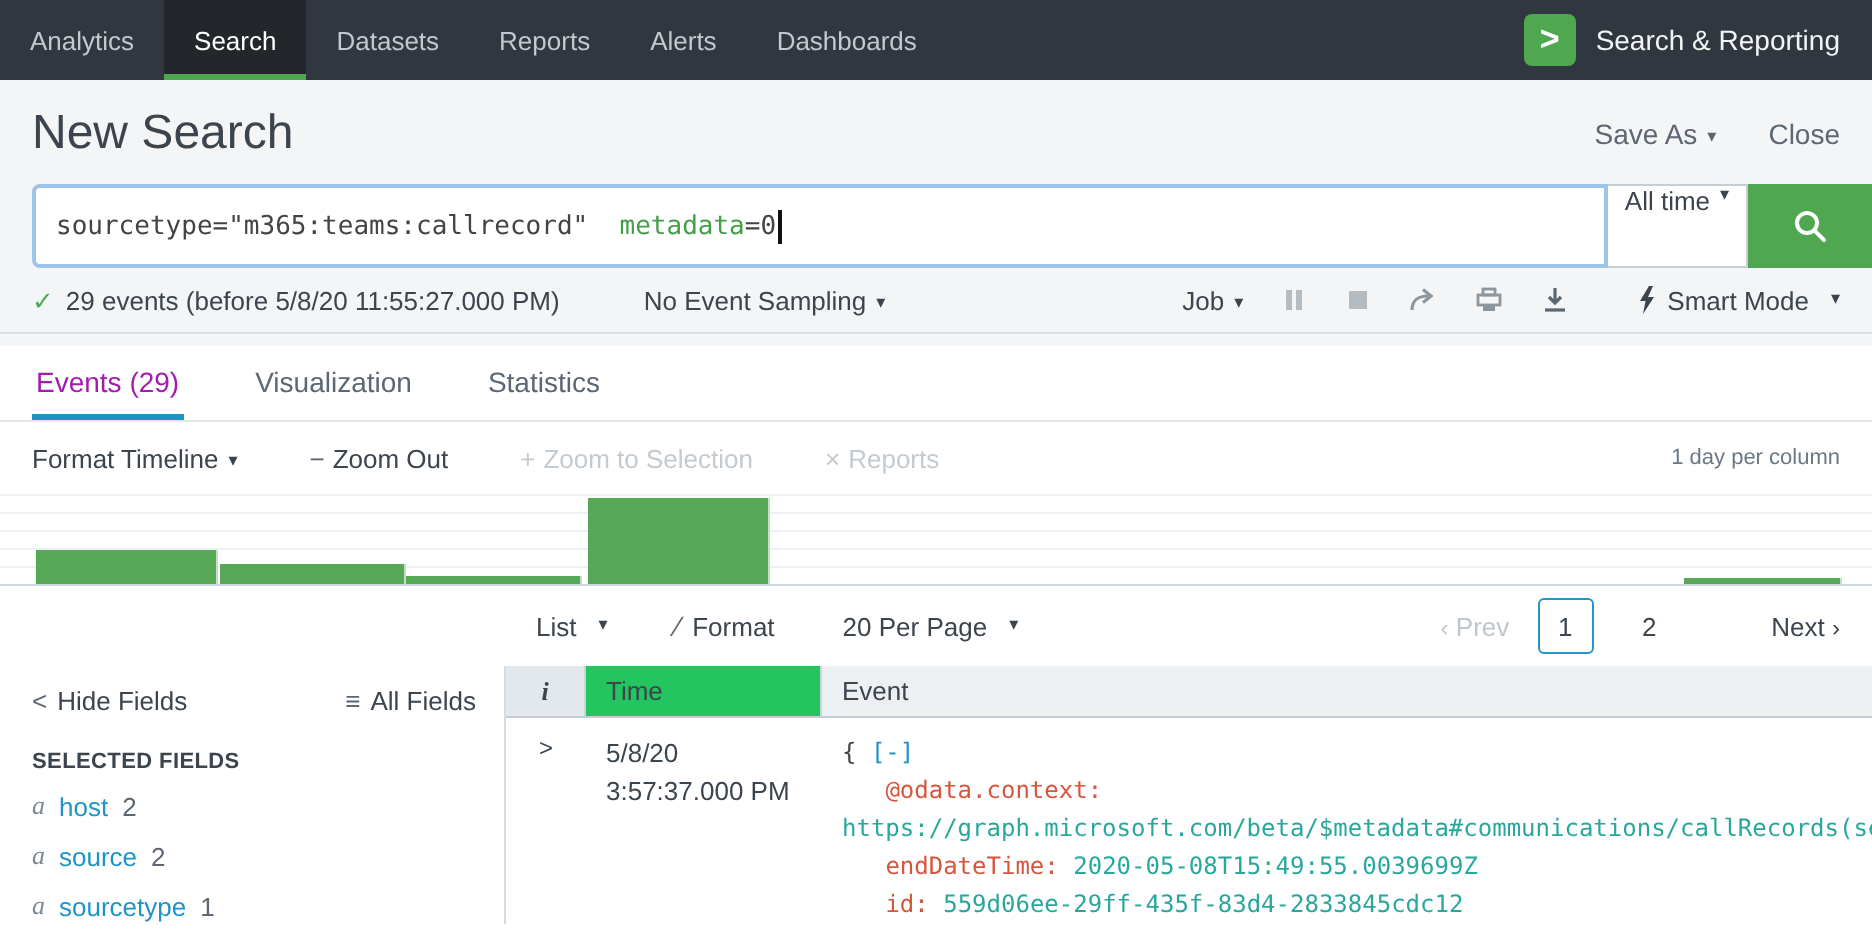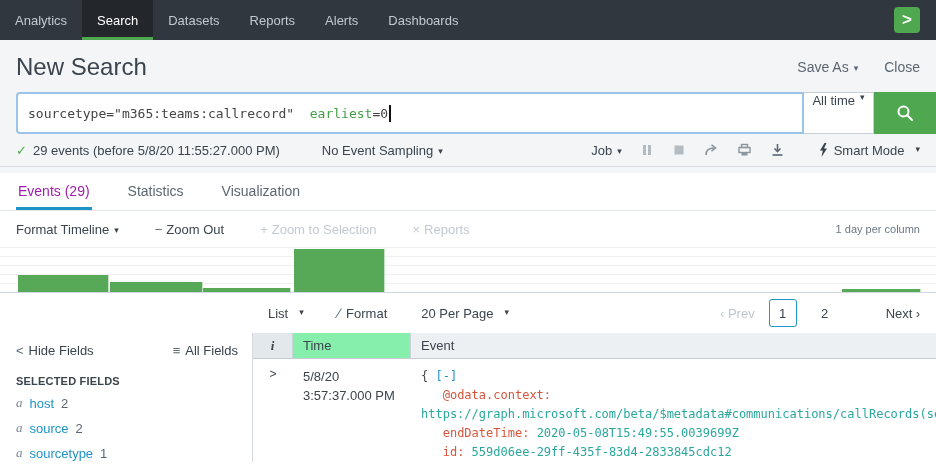--- a/index.html
+++ b/index.html
@@ -98,21 +98,21 @@
     margin-right:7px; font-size:13px; }
   .field-name { color:#1e93c6; cursor:pointer; }
   .field-count { color:#5c6773; margin-left:7px; }
 
   .results { flex:1; border-left:1px solid #d5dbe0; overflow:hidden; }
   .tbl-header { display:flex; height:26px; border-bottom:1px solid #c5ced6; font-size:13px; }
   .th { display:flex; align-items:center; }
   .th-i { width:40px; justify-content:center; background:#e3e8ec;
     border-right:1px solid #ccd4da; font-family:"Liberation Serif", serif; font-style:italic;
     font-weight:bold; }
-  .th-time { width:118px; padding-left:10px; background:#86efac; border-right:1px solid #ccd4da; }
+  .th-time { width:118px; padding-left:10px; background:#22c55e; border-right:1px solid #ccd4da; }
   .th-event { flex:1; padding-left:10px; background:#edf0f3; }
   .tbl-row { display:flex; padding-top:8px; }
   .td-i { width:40px; text-align:center; color:#3c444d; font-size:12px; }
   .expander { cursor:pointer; }
   .td-time { width:118px; padding-left:10px; font-size:13px; color:#3c444d; line-height:19px; }
   .td-event { flex:1; padding-left:10px; overflow:hidden; }
   .ev-line { font-family:"DejaVu Sans Mono", monospace; font-size:12px; line-height:19px;
     white-space:pre; }
   .seg-brace { color:#444; }
   .seg-link { color:#1e93c6; cursor:pointer; }
@@ -129,36 +129,37 @@
   <div class="nav-items">
     <div class="nav-item">Analytics</div>
     <div class="nav-item active">Search</div>
     <div class="nav-item">Datasets</div>
     <div class="nav-item">Reports</div>
     <div class="nav-item">Alerts</div>
     <div class="nav-item">Dashboards</div>
   </div>
   <div class="nav-right">
     <div class="logo">&gt;</div>
+    <div class="app-name">Search &amp; Reporting</div>
   </div>
 </div>
 
 <div class="top-block">
 
   <div class="page-header">
     <div class="page-title">New Search</div>
     <div class="hdr-btn">
       <span>Save As</span><span class="caret">▾</span>
     </div>
     <div class="hdr-btn">Close</div>
   </div>
 
   <div class="search-row">
     <div class="search-box" role="textbox">
-      <span class="query-text" id="query-text"><span class="seg-plain">sourcetype="m365:teams:callrecord"  </span><span class="seg-keyword">earliest</span><span class="seg-plain">=0</span></span>
+      <span class="query-text" id="query-text"><span class="seg-plain">sourcetype="m365:teams:callrecord"  </span><span class="seg-keyword">metadata</span><span class="seg-plain">=0</span></span>
         <span class="cursor"></span>
     </div>
     <div class="time-range">
       <span>All time</span>
         <span class="caret">▾</span>
     </div>
     <button class="search-btn">
       <svg class="ic" width="18" height="18" viewBox="0 0 18 18">
         <circle cx="7.5" cy="7.5" r="5" fill="none" stroke="#fff" stroke-width="2"></circle>
         <line x1="11.3" y1="11.3" x2="16" y2="16" stroke="#fff" stroke-width="2" stroke-linecap="round"></line>
@@ -213,22 +214,22 @@
         </svg>
         <span>Smart Mode</span>
           <span class="caret">▾</span>
       </span>
     </div>
   </div>
 </div>
 
 <div class="tabs-row">
   <div class="tab active">Events (29)</div>
+  <div class="tab">Visualization</div>
   <div class="tab">Statistics</div>
-  <div class="tab">Visualization</div>
 </div>
 
 <div class="tl-toolbar">
   <span class="tl-btn">
     <span>Format Timeline</span><span class="caret">▾</span>
   </span>
   <span class="tl-btn">
     <span class="pfx">−</span><span>Zoom Out</span>
   </span>
   <span class="tl-btn disabled">

